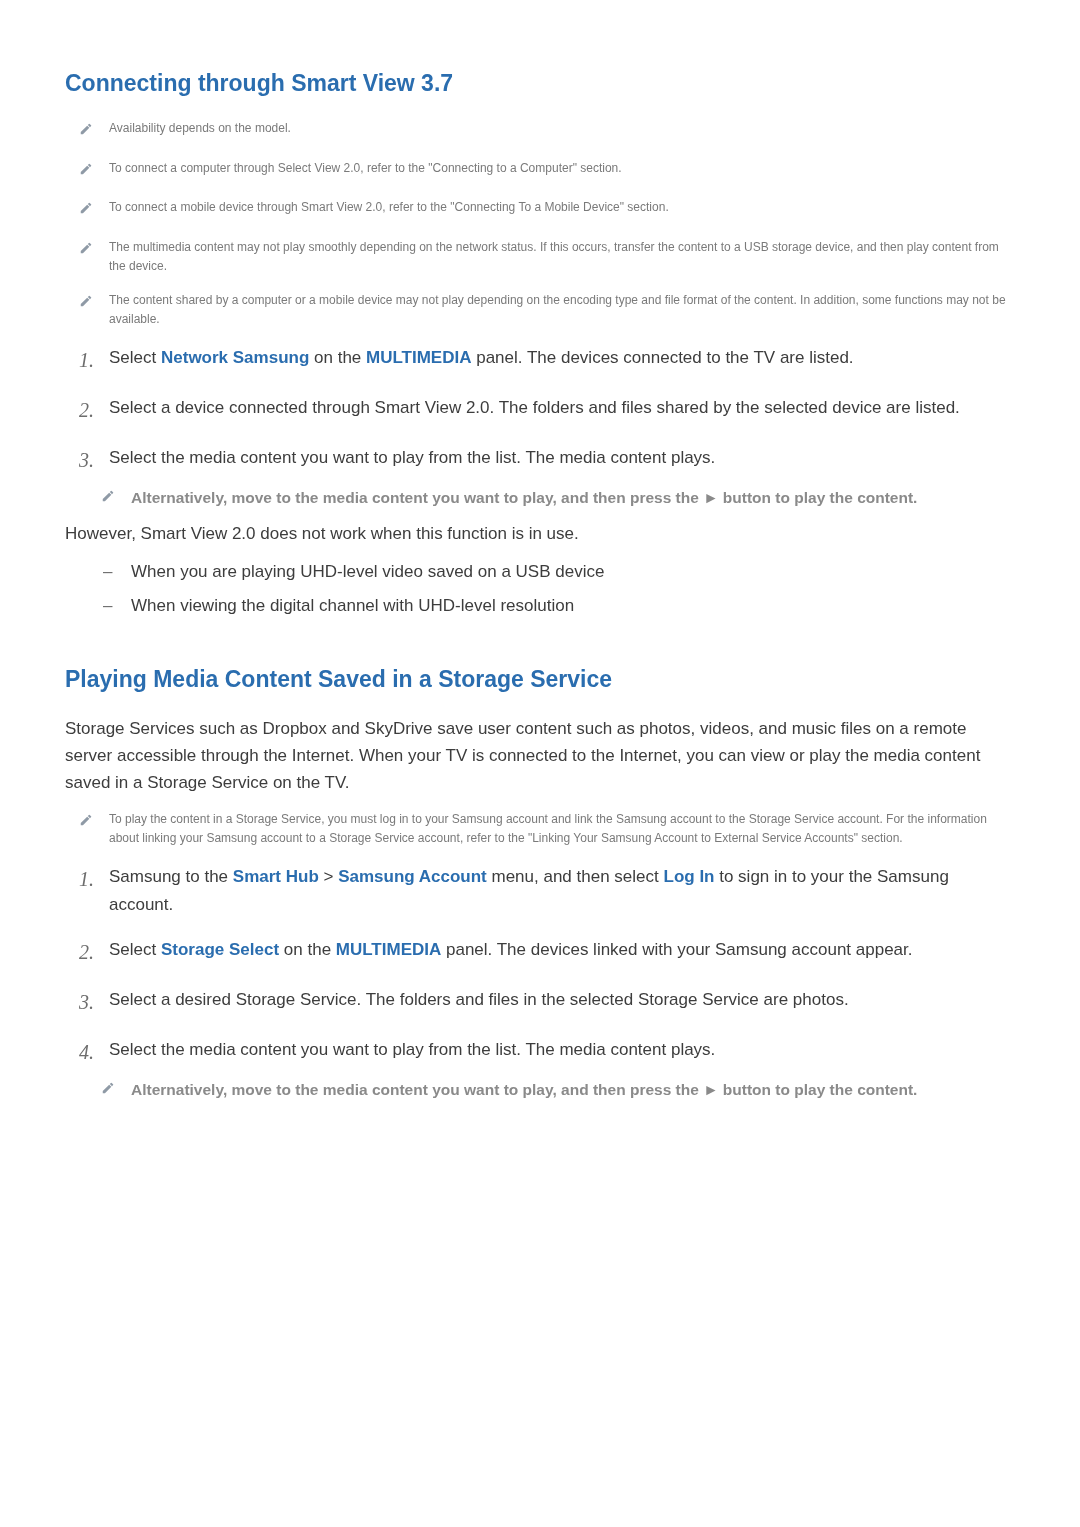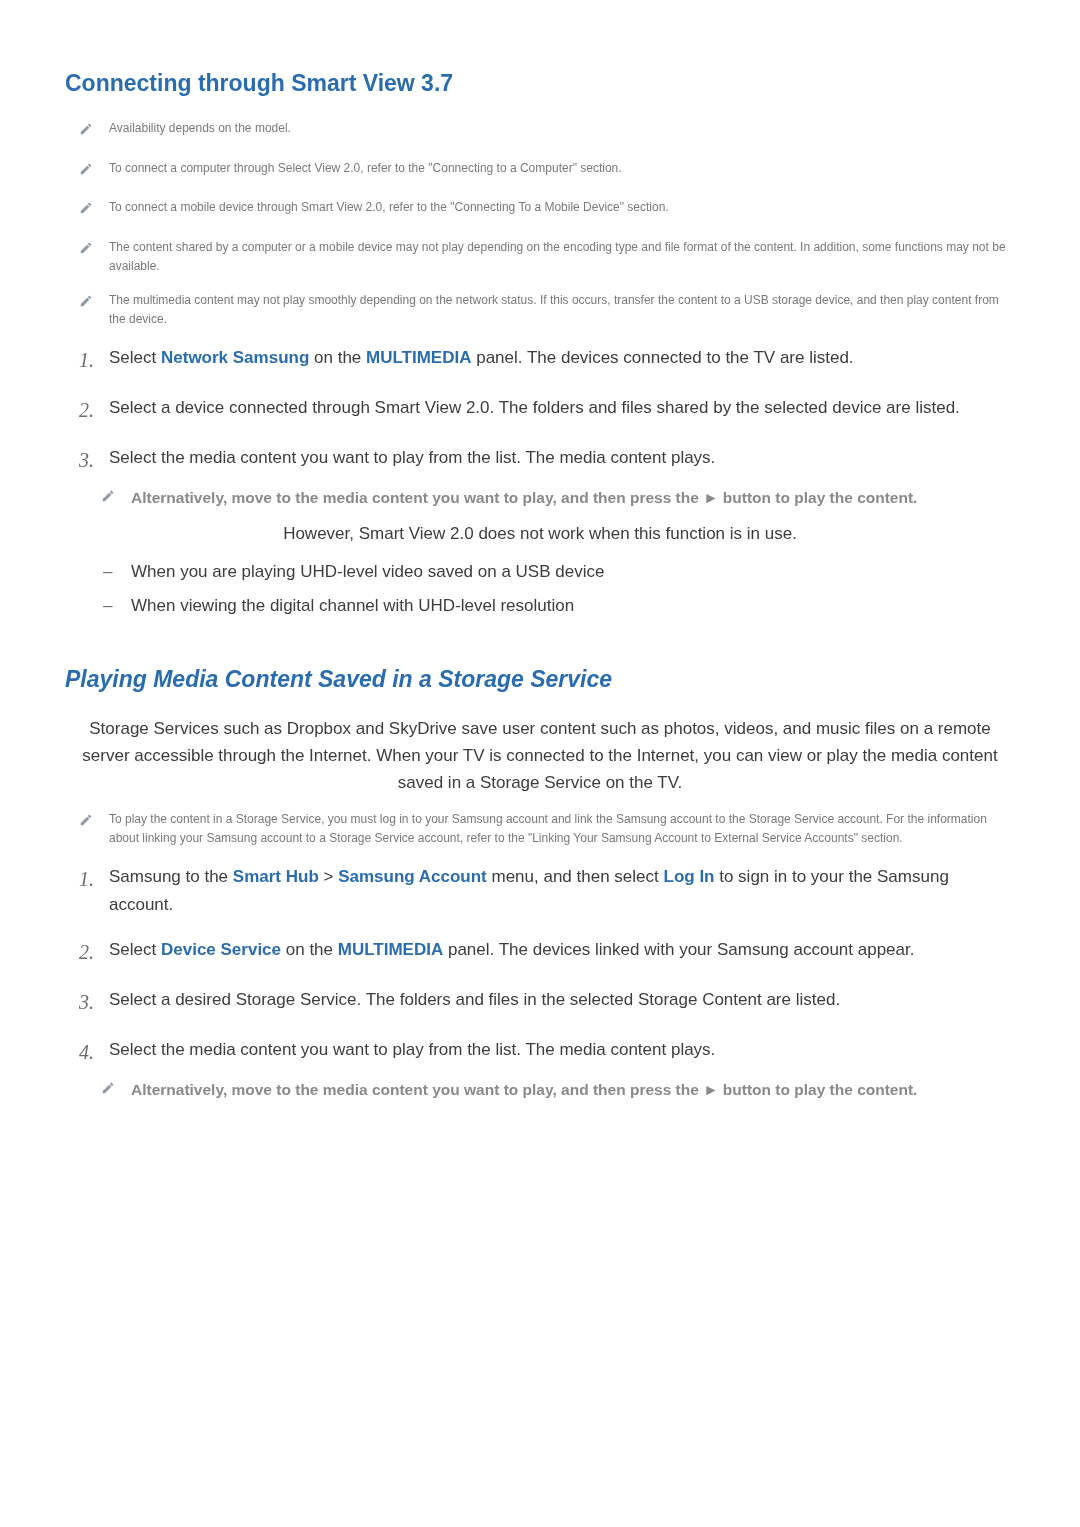--- a/index.html
+++ b/index.html
@@ -67,24 +67,23 @@
     line-height: 1.55;
     color: #8a8a8a;
     font-weight: bold;
   }
   .sub-note .note-icon { flex: 0 0 30px; }
   .para {
     font-size: 17px;
     line-height: 1.6;
     color: #3d3d3d;
     margin: 4px 0 14px 0;
-    text-align: center;
   }
   .kw { color: #2a6daf; font-weight: bold; }
-  .gap-top { margin-top: 50px; font-style: italic; }
+  .gap-top { margin-top: 50px; }
 </style>
 </head>
 <body>
 
 <div class="section-title">Connecting through Smart View 3.7</div>
 
 <ul class="note-list">
   <li class="note-item">
     <span class="note-icon"><svg viewBox="0 0 24 24" fill="#8f9aa6">
           <path d="M3 17.25V21h3.75l11-11-3.75-3.75-11 11zM20.7 7.05a1 1 0 0 0 0-1.41l-2.34-2.34a1 1 0 0 0-1.41 0l-1.83 1.83 3.75 3.75 1.83-1.83z"></path>
@@ -100,27 +99,27 @@
   <li class="note-item">
     <span class="note-icon"><svg viewBox="0 0 24 24" fill="#8f9aa6">
           <path d="M3 17.25V21h3.75l11-11-3.75-3.75-11 11zM20.7 7.05a1 1 0 0 0 0-1.41l-2.34-2.34a1 1 0 0 0-1.41 0l-1.83 1.83 3.75 3.75 1.83-1.83z"></path>
         </svg></span>
     <span>To connect a mobile device through Smart View 2.0, refer to the "Connecting To a Mobile Device" section.</span>
   </li>
   <li class="note-item">
     <span class="note-icon"><svg viewBox="0 0 24 24" fill="#8f9aa6">
           <path d="M3 17.25V21h3.75l11-11-3.75-3.75-11 11zM20.7 7.05a1 1 0 0 0 0-1.41l-2.34-2.34a1 1 0 0 0-1.41 0l-1.83 1.83 3.75 3.75 1.83-1.83z"></path>
         </svg></span>
+    <span>The multimedia content may not play smoothly depending on the network status. If this occurs, transfer the content to a USB storage device, and then play content from the device.</span>
+  </li>
+  <li class="note-item">
+    <span class="note-icon"><svg viewBox="0 0 24 24" fill="#8f9aa6">
+          <path d="M3 17.25V21h3.75l11-11-3.75-3.75-11 11zM20.7 7.05a1 1 0 0 0 0-1.41l-2.34-2.34a1 1 0 0 0-1.41 0l-1.83 1.83 3.75 3.75 1.83-1.83z"></path>
+        </svg></span>
     <span>The content shared by a computer or a mobile device may not play depending on the encoding type and file format of the content. In addition, some functions may not be available.</span>
-  </li>
-  <li class="note-item">
-    <span class="note-icon"><svg viewBox="0 0 24 24" fill="#8f9aa6">
-          <path d="M3 17.25V21h3.75l11-11-3.75-3.75-11 11zM20.7 7.05a1 1 0 0 0 0-1.41l-2.34-2.34a1 1 0 0 0-1.41 0l-1.83 1.83 3.75 3.75 1.83-1.83z"></path>
-        </svg></span>
-    <span>The multimedia content may not play smoothly depending on the network status. If this occurs, transfer the content to a USB storage device, and then play content from the device.</span>
   </li>
 </ul>
 
 <ol class="ol-list">
   <li class="ol-item">
     <span class="ol-num">1.</span>
     <span>
       <span>Select </span><span class="kw">Network Samsung</span><span> on the </span><span class="kw">MULTIMEDIA</span><span> panel. The devices connected to the TV are listed.</span>
     </span>
   </li>
@@ -171,26 +170,26 @@
 <ol class="ol-list">
   <li class="ol-item">
     <span class="ol-num">1.</span>
     <span>
       <span>Samsung to the </span><span class="kw">Smart Hub</span><span> &gt; </span><span class="kw">Samsung Account</span><span> menu, and then select </span><span class="kw">Log In</span><span> to sign in to your the Samsung account.</span>
     </span>
   </li>
   <li class="ol-item">
     <span class="ol-num">2.</span>
     <span>
-      <span>Select </span><span class="kw">Device Service</span><span> on the </span><span class="kw">MULTIMEDIA</span><span> panel. The devices linked with your Samsung account appear.</span>
+      <span>Select </span><span class="kw">Storage Select</span><span> on the </span><span class="kw">MULTIMEDIA</span><span> panel. The devices linked with your Samsung account appear.</span>
     </span>
   </li>
   <li class="ol-item">
     <span class="ol-num">3.</span>
-    <span>Select a desired Storage Service. The folders and files in the selected Storage Content are listed.</span>
+    <span>Select a desired Storage Service. The folders and files in the selected Storage Service are photos.</span>
   </li>
   <li class="ol-item" style="margin-bottom:10px;">
     <span class="ol-num">4.</span>
     <span>Select the media content you want to play from the list. The media content plays.</span>
   </li>
   <li style="list-style:none;">
     <div class="sub-note">
       <span class="note-icon"><svg viewBox="0 0 24 24" fill="#8f9aa6">
             <path d="M3 17.25V21h3.75l11-11-3.75-3.75-11 11zM20.7 7.05a1 1 0 0 0 0-1.41l-2.34-2.34a1 1 0 0 0-1.41 0l-1.83 1.83 3.75 3.75 1.83-1.83z"></path>
           </svg></span>

